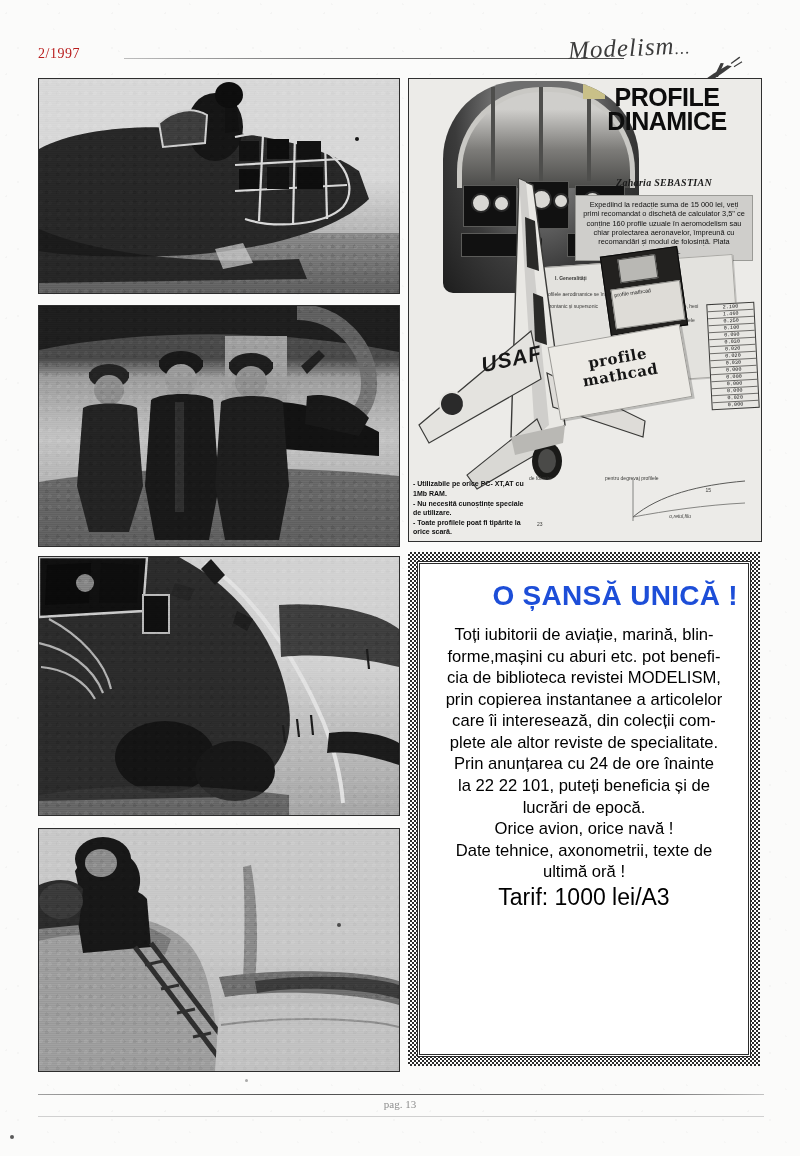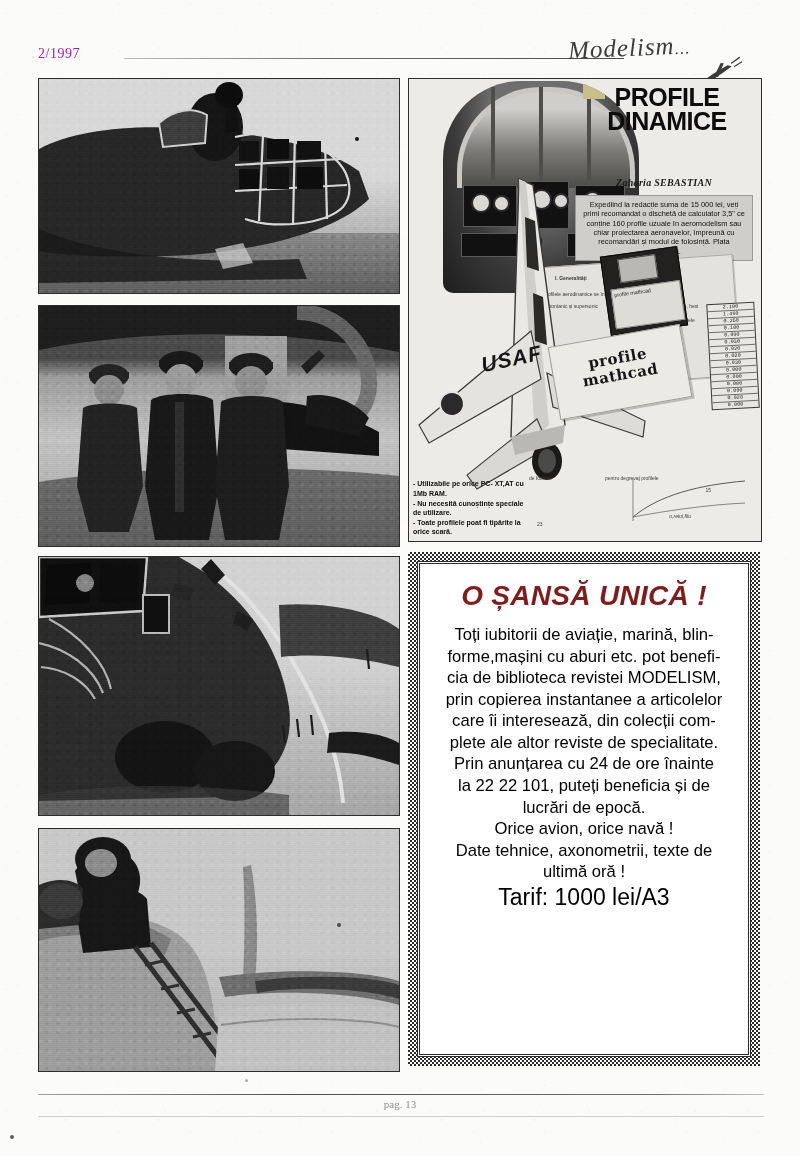--- a/index.html
+++ b/index.html
@@ -18,21 +18,21 @@
       radial-gradient(circle at 88% 55%, rgba(0,0,0,.025) 0 1px, transparent 1px);
     background-size:53px 61px,71px 47px,47px 67px,61px 53px;
     opacity:.85;
   }
   .speck{position:absolute;background:#5a5a5a;border-radius:50%;}
 
   
   .hdr{position:absolute;left:38px;top:40px;width:726px;height:34px;}
   .issue{
     position:absolute;left:0;top:6px;font-family:"Liberation Serif",serif;
-    font-size:14px;color:#a21caf;letter-spacing:.5px;
+    font-size:14px;color:#b91c1c;letter-spacing:.5px;
   }
   .hdr-rule{
     position:absolute;left:86px;top:18px;width:500px;height:1px;
     background:linear-gradient(90deg,#bdbdbd,#6e6e6e 40%,#4a4a4a);
   }
   .masthead{
     position:absolute;right:74px;top:-6px;
     font-family:"Liberation Serif",serif;font-style:italic;font-size:25px;
     color:#3c3c3c;letter-spacing:1px;
     transform:rotate(-2.5deg);white-space:nowrap;
@@ -170,22 +170,22 @@
     background-clip:padding-box,border-box;
     background-size:auto, 4px 4px;
     box-shadow:0 0 0 1px #2b2b2b inset;
     box-sizing:border-box;
   }
   .chance-inner{
     position:absolute;inset:2px;border:1px solid #2b2b2b;background:#fff;
     padding:12px 10px 8px;box-sizing:border-box;
   }
   .chance-title{
-    text-align:center;font-size:28px;font-weight:bold;color:#7f1d1d;
-    letter-spacing:.3px;margin:4px 0 12px;font-style:italic;
+    text-align:right;font-size:28px;font-weight:bold;color:#1d4ed8;
+    letter-spacing:.3px;margin:4px 0 12px;
   }
   .chance-body p{
     margin:0;text-align:center;font-size:16.6px;line-height:1.30;color:#000;
   }
   .chance-foot1{
     text-align:center;font-size:23px;color:#000;margin-top:10px;line-height:1.2;
   }
   .chance-foot2{
     text-align:center;font-size:23px;color:#000;line-height:1.25;
   }

